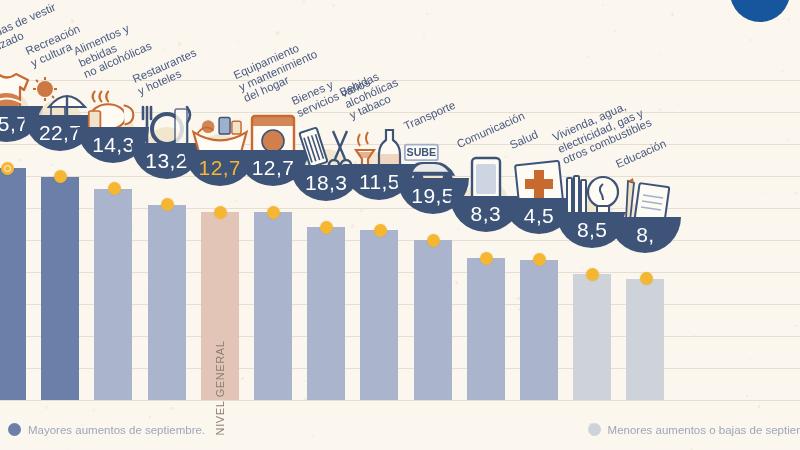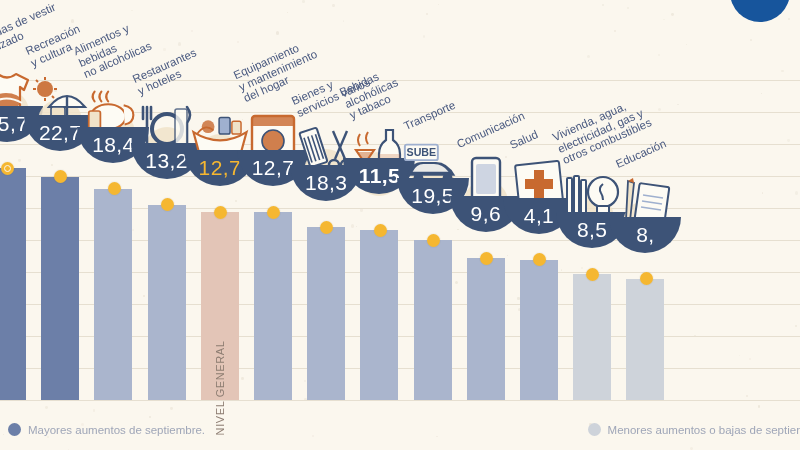--- a/index.html
+++ b/index.html
@@ -264,21 +264,21 @@
             <path d="M21 14 Q17 9 21 4"></path>
             <path d="M28 14 Q24 9 28 4"></path>
         </g>
         <ellipse cx="28" cy="30" rx="18" ry="13" fill="#fdfbf4" stroke="#c8692f" stroke-width="2.2"></ellipse>
         <path d="M44 18 q10 2 10 10 q0 8 -9 10" fill="#fdfbf4" stroke="#c8692f" stroke-width="2.2"></path>
         <rect x="8" y="24" width="12" height="20" rx="2" fill="#f0e3c9" stroke="#c8692f" stroke-width="1.8"></rect>
       </svg>
       </div>
       <div class="badge" style="left: 77.4px; top: 126.688px;">
         <div class="bowl"></div>
-        <div class="bowl-val">18,4</div>
+        <div class="bowl-val">14,3</div>
       </div>
       <div class="cat" style="left: 87.4px; top: 42.8879px;">Alimentos y
 bebidas
 no alcohólicas</div>
       <div class="bar" style="left: 147.6px; width: 38px; height: 195.057px; bottom: 50px; background: rgb(170, 181, 205);"></div>
       <div class="dot" style="left: 160.86px; top: 198.443px;"></div>
       <div class="icon-halo" style="width: 44px; height: 44px; left: 144.6px; top: 126.943px;"></div>
       <div class="icon-art" style="left: 134.6px; top: 102.943px; width: 64px; height: 48px; display: flex; align-items: flex-end; justify-content: center;">
         <svg width="60" height="48" viewBox="0 0 60 48">
         <circle cx="30" cy="26" r="15" fill="none" stroke="#3d5377" stroke-width="4"></circle>
@@ -366,21 +366,21 @@
       <div class="icon-art" style="left: 347.4px; top: 128.064px; width: 64px; height: 48px; display: flex; align-items: flex-end; justify-content: center;">
         <svg width="58" height="48" viewBox="0 0 58 48">
         <path d="M36 2 h7 v10 q7 5 7 14 v20 h-21 v-20 q0 -9 7 -14 z" fill="#fdfbf4" stroke="#3d5377" stroke-width="2.2"></path>
         <path d="M29 26 h21 v12 h-21 z" fill="#c8692f" opacity=".25"></path>
         <path d="M6 22 h18 l-6 9 v11 h-6 v-11 z" fill="#fdfbf4" stroke="#c8692f" stroke-width="2.2"></path>
         <path d="M8 24 h14 l-4 6 h-6 z" fill="#c8692f" opacity=".5"></path>
         <path d="M10 6 q-4 6 0 12" stroke="#c8692f" stroke-width="2" fill="none"></path>
         <path d="M18 4 q-4 6 0 12" stroke="#c8692f" stroke-width="2" fill="none"></path>
       </svg>
       </div>
-      <div class="badge" style="left: 343.4px; top: 158px; font-weight: bold;">
+      <div class="badge" style="left: 343.4px; top: 164px;">
         <div class="bowl"></div>
         <div class="bowl-val">11,5</div>
       </div>
       <div class="cat" style="left: 353.4px; top: 84.2637px;">Bebidas
 alcohólicas
 y tabaco</div>
       <div class="bar" style="left: 413.6px; width: 38px; height: 159.592px; bottom: 50px; background: rgb(170, 181, 205);"></div>
       <div class="dot" style="left: 426.86px; top: 233.908px;"></div>
       <div class="icon-halo" style="width: 44px; height: 44px; left: 410.6px; top: 162.408px;"></div>
       <div class="icon-art" style="left: 400.6px; top: 138.408px; width: 64px; height: 48px; display: flex; align-items: flex-end; justify-content: center;">
@@ -403,35 +403,35 @@
       <div class="icon-halo" style="width: 44px; height: 44px; left: 463.8px; top: 180.14px;"></div>
       <div class="icon-art" style="left: 453.8px; top: 156.14px; width: 64px; height: 48px; display: flex; align-items: flex-end; justify-content: center;">
         <svg width="40" height="48" viewBox="0 0 40 48">
         <rect x="6" y="2" width="28" height="44" rx="4" fill="#fdfbf4" stroke="#3d5377" stroke-width="2.4"></rect>
         <rect x="10" y="8" width="20" height="30" rx="2" fill="#9fb0cf" opacity=".5"></rect>
         <circle cx="20" cy="42" r="2" fill="#3d5377"></circle>
       </svg>
       </div>
       <div class="badge" style="left: 449.8px; top: 196.14px;">
         <div class="bowl"></div>
-        <div class="bowl-val">9,6</div>
+        <div class="bowl-val">8,3</div>
       </div>
       <div class="cat" style="left: 459.8px; top: 137.54px;">Comunicación</div>
       <div class="bar" style="left: 520px; width: 38px; height: 140.382px; bottom: 50px; background: rgb(170, 181, 205);"></div>
       <div class="dot" style="left: 533.26px; top: 253.118px;"></div>
       <div class="icon-halo" style="width: 44px; height: 44px; left: 517px; top: 181.618px;"></div>
       <div class="icon-art" style="left: 507px; top: 157.618px; width: 64px; height: 48px; display: flex; align-items: flex-end; justify-content: center;">
         <svg width="52" height="46" viewBox="0 0 52 46">
         <rect x="4" y="3" width="44" height="40" rx="2" fill="#fdfbf4" stroke="#3d5377" stroke-width="2" transform="rotate(-6 26 23)"></rect>
         <path d="M21 10 h10 v9 h9 v10 h-9 v9 h-10 v-9 h-9 v-10 h9 z" fill="#c8692f"></path>
       </svg>
       </div>
       <div class="badge" style="left: 503px; top: 197.618px;">
         <div class="bowl"></div>
-        <div class="bowl-val">4,1</div>
+        <div class="bowl-val">4,5</div>
       </div>
       <div class="cat" style="left: 513px; top: 139.018px;">Salud</div>
       <div class="bar" style="left: 573.2px; width: 38px; height: 125.605px; bottom: 50px; background: rgb(206, 211, 218);"></div>
       <div class="dot" style="left: 586.46px; top: 267.895px;"></div>
       <div class="icon-halo" style="width: 44px; height: 44px; left: 570.2px; top: 196.395px;"></div>
       <div class="icon-art" style="left: 560.2px; top: 172.395px; width: 64px; height: 48px; display: flex; align-items: flex-end; justify-content: center;">
         <svg width="58" height="48" viewBox="0 0 58 48">
         <g stroke="#3d5377" stroke-width="2" fill="#fdfbf4">
           <rect x="4" y="6" width="5" height="38" rx="1"></rect>
           <rect x="11" y="4" width="5" height="40" rx="1"></rect>

